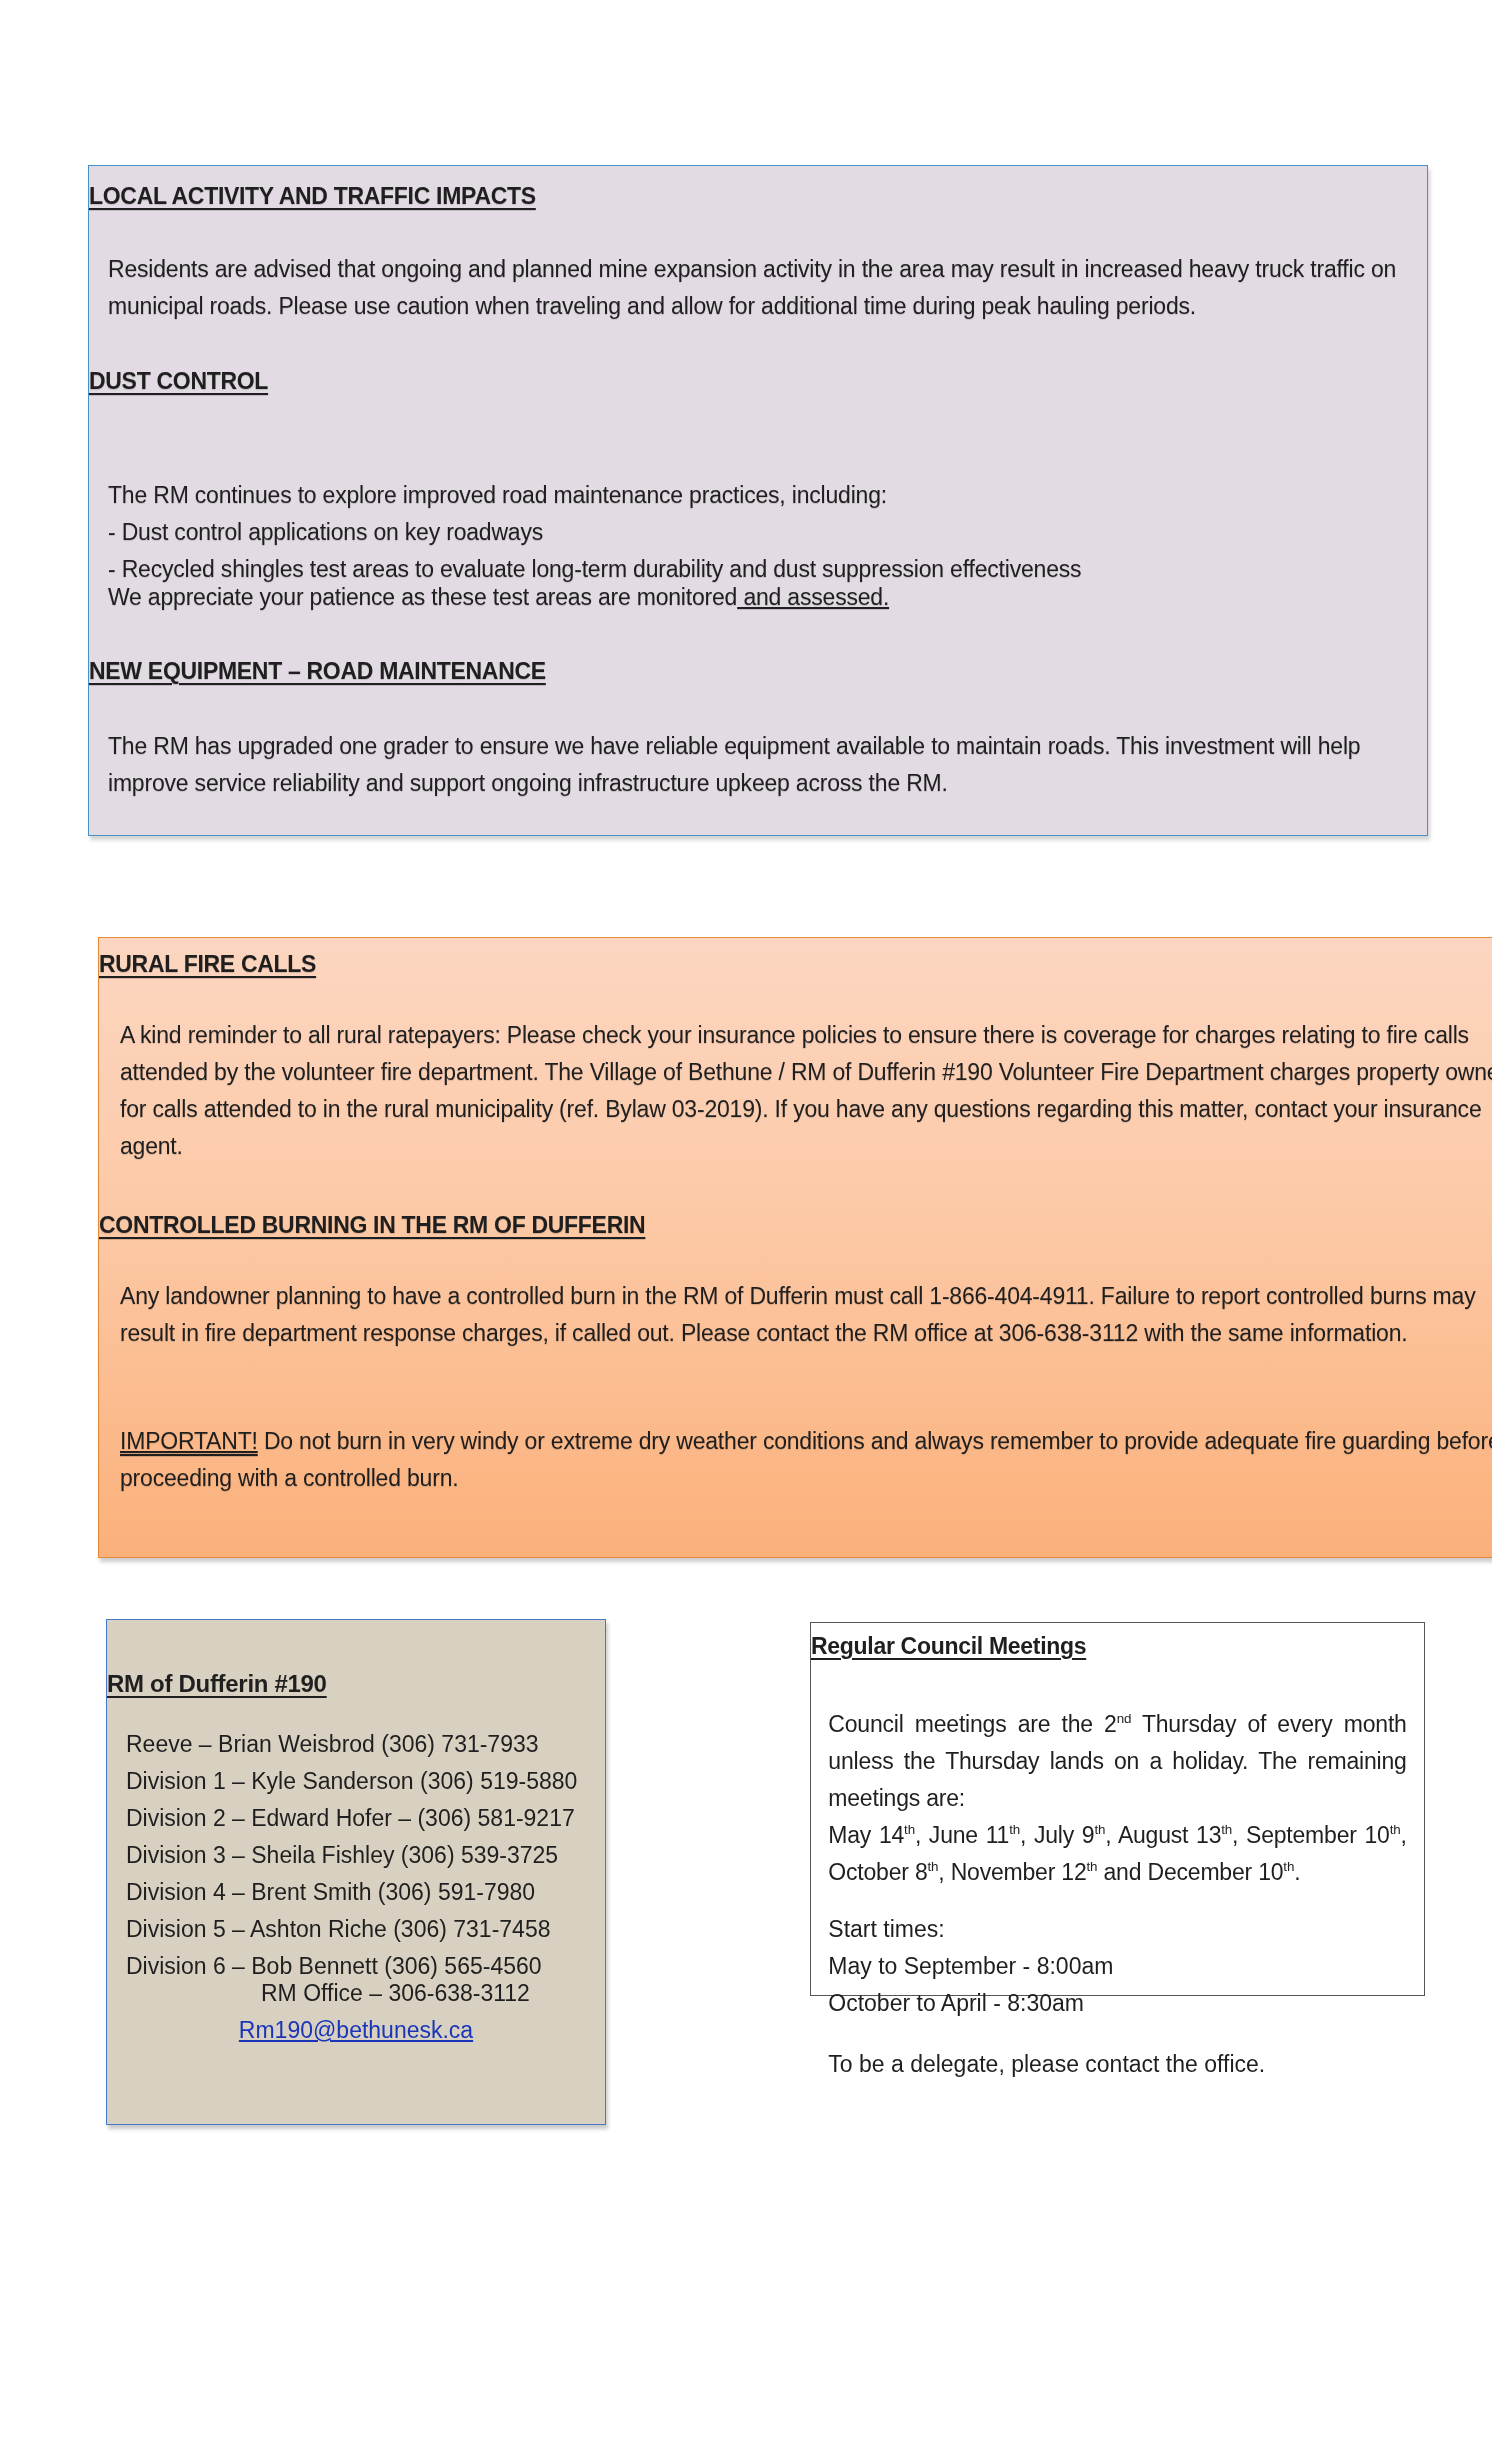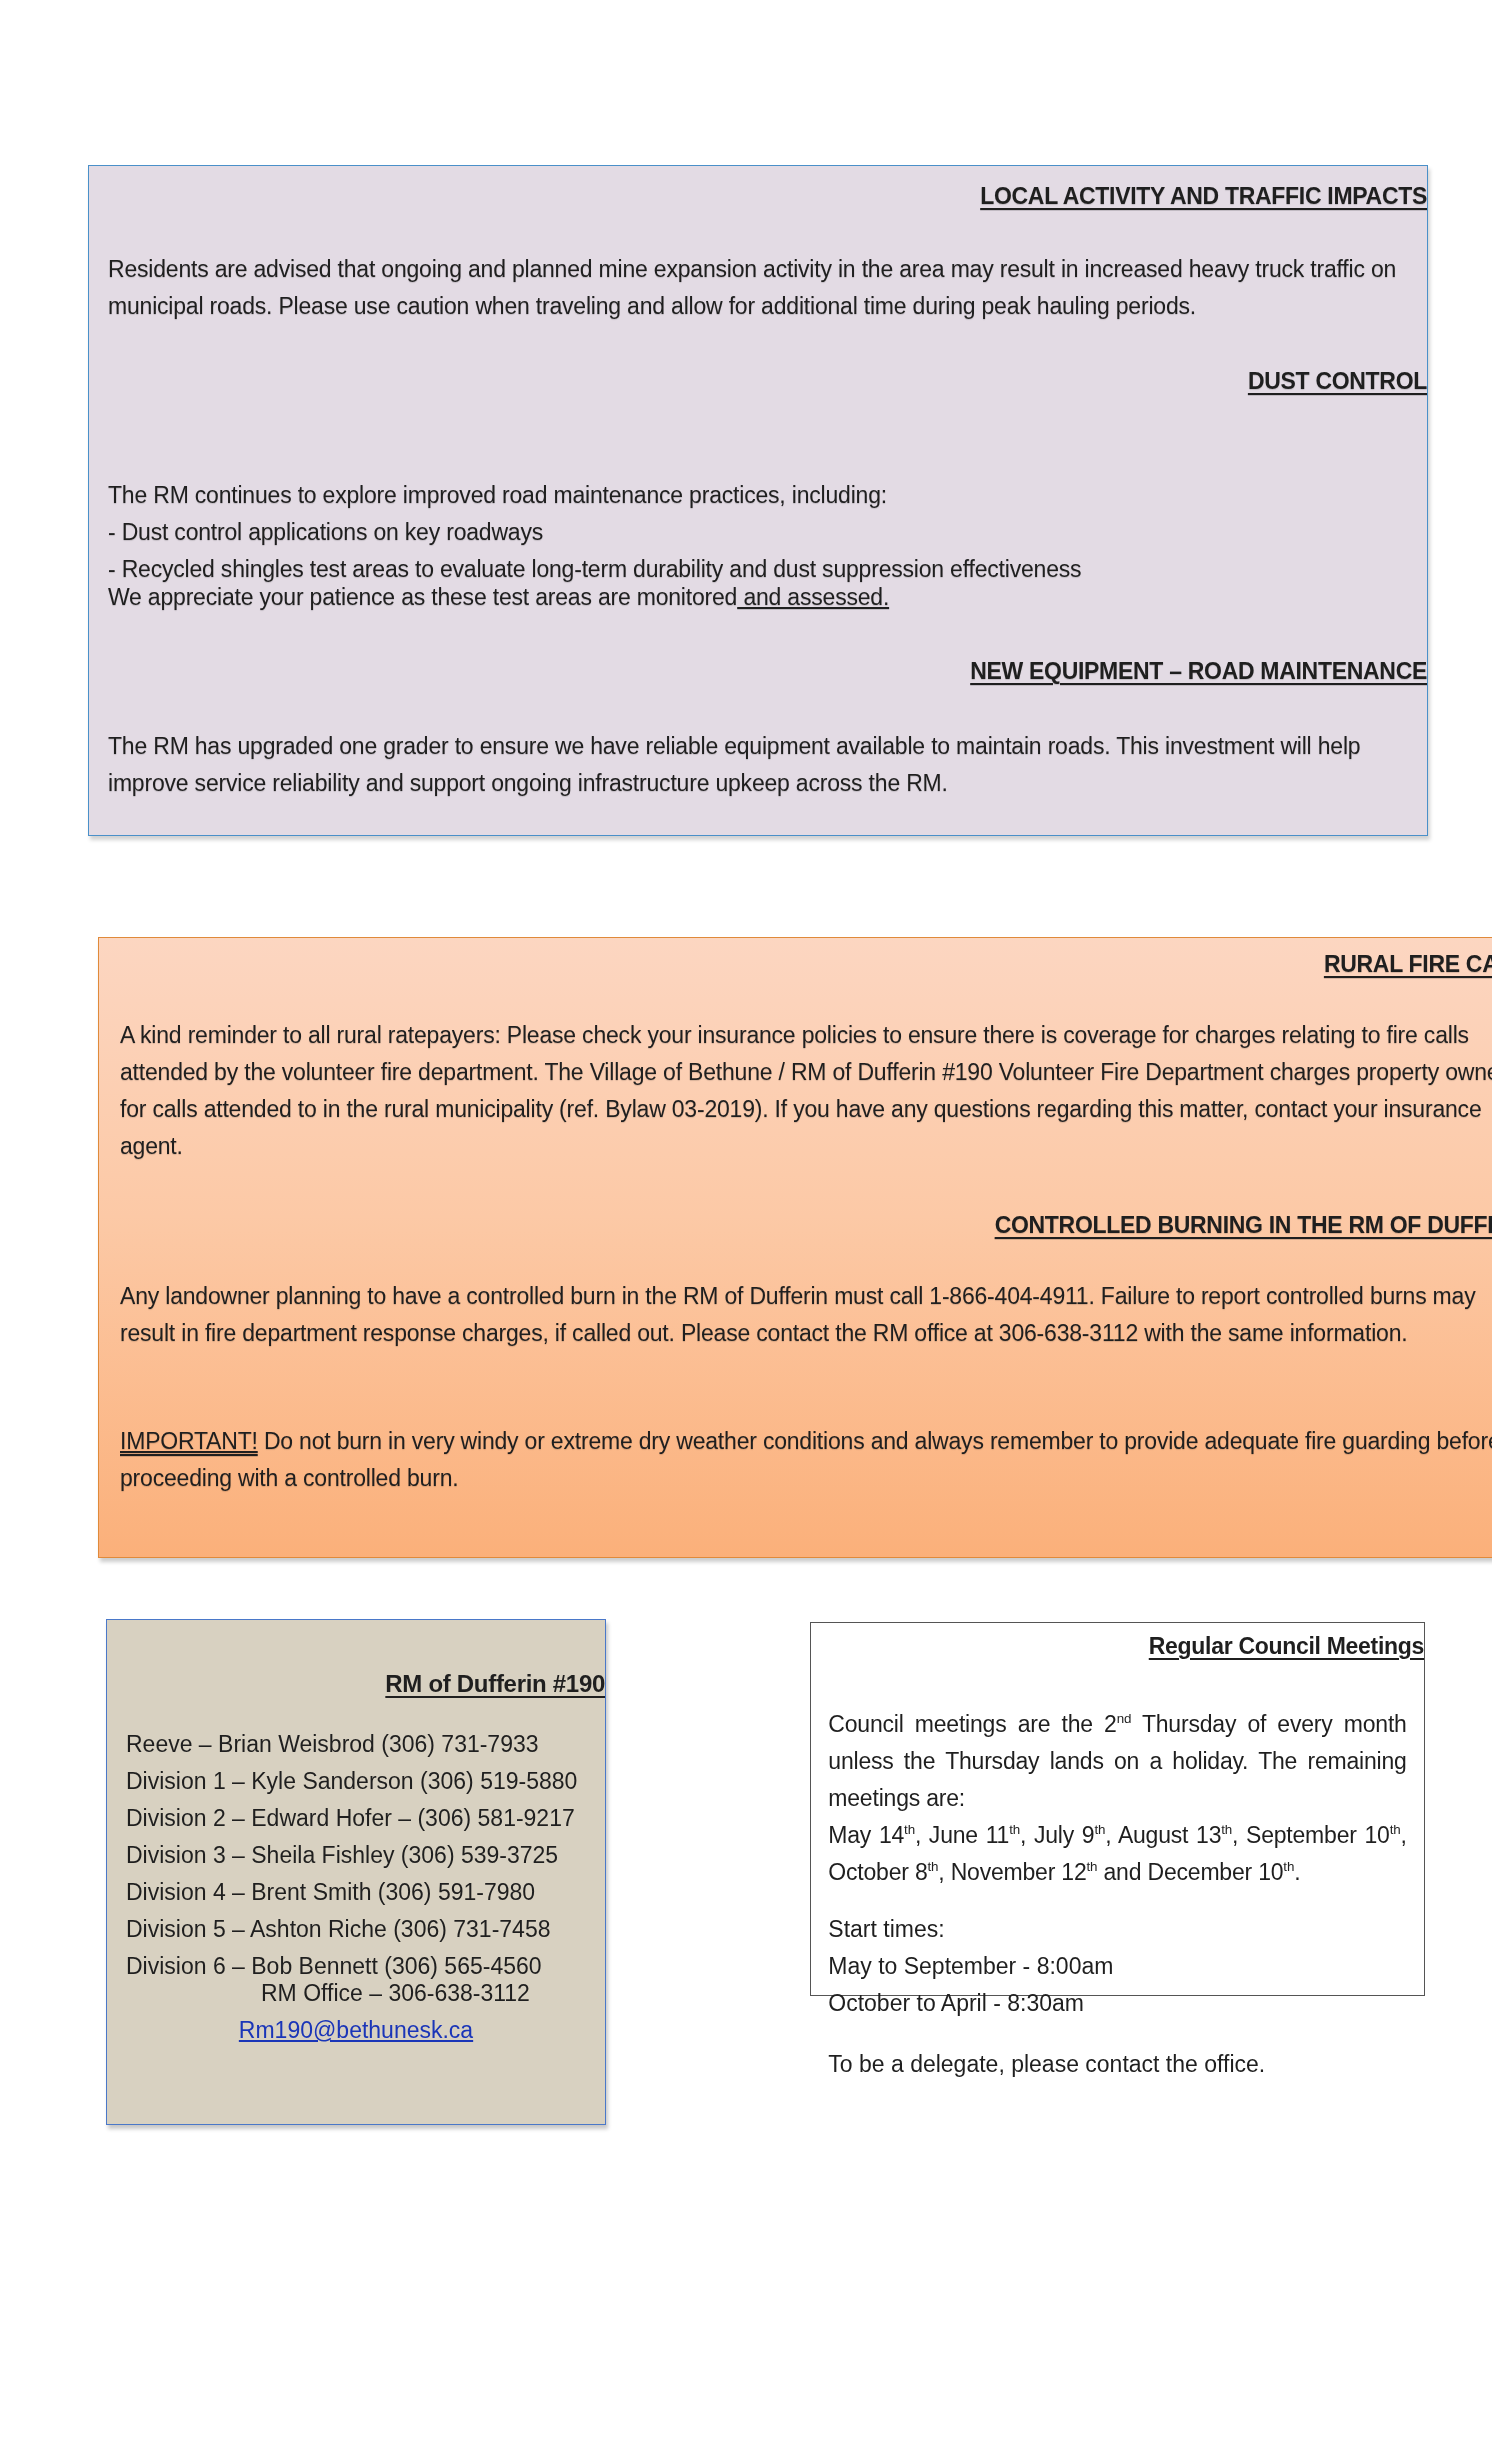--- a/index.html
+++ b/index.html
@@ -45,41 +45,41 @@
     }
     
     #box-council {
       left: 810px; top: 1622px; width: 615px; height: 374px;
       background: #ffffff;
       border: 1.9px solid #555555;
       padding: 0 17.3px;
     }
 
     .heading {
-      text-align: right;
+      text-align: left;
       text-decoration: underline;
       text-underline-offset: 3.8px;
       text-decoration-thickness: 1.9px;
       font-size: 23px;
       margin: 0;
       letter-spacing: -0.3px;
     }
     .para {
       font-size: 23px;
       line-height: 37px;
       margin: 0;
       letter-spacing: -0.2px;
       text-shadow: 0 1px 1px rgba(0,0,0,0.15);
     }
     .heading { text-shadow: 0 1px 1px rgba(0,0,0,0.15); }
 
     
     #t-h1 { position: absolute; left: 0; right: 0; top: 17.3px; }
     #t-p1 { position: absolute; left: 19px; right: 17.3px; top: 85px; }
-    #t-h2 { position: absolute; left: 0; right: 0; top: 202px; padding-left: 44px; }
+    #t-h2 { position: absolute; left: 0; right: 0; top: 202px; }
     #t-p2 { position: absolute; left: 19px; right: 17.3px; top: 267px; margin-top: 44px; }
     #t-p3 { position: absolute; left: 19px; right: 17.3px; top: 413px; }
     #t-h3 { position: absolute; left: 0; right: 0; top: 492px; }
     #t-p4 { position: absolute; left: 19px; right: 17.3px; top: 562px; }
 
     #f-h1 { position: absolute; left: 0; right: 0; top: 13.4px; }
     #f-p1 { position: absolute; left: 21px; right: 19px; top: 79px; }
     #f-h2 { position: absolute; left: 0; right: 0; top: 274px; }
     #f-p2 { position: absolute; left: 21px; right: 19px; top: 340px; }
     #f-p3 { position: absolute; left: 21px; right: 19px; top: 485px; }

